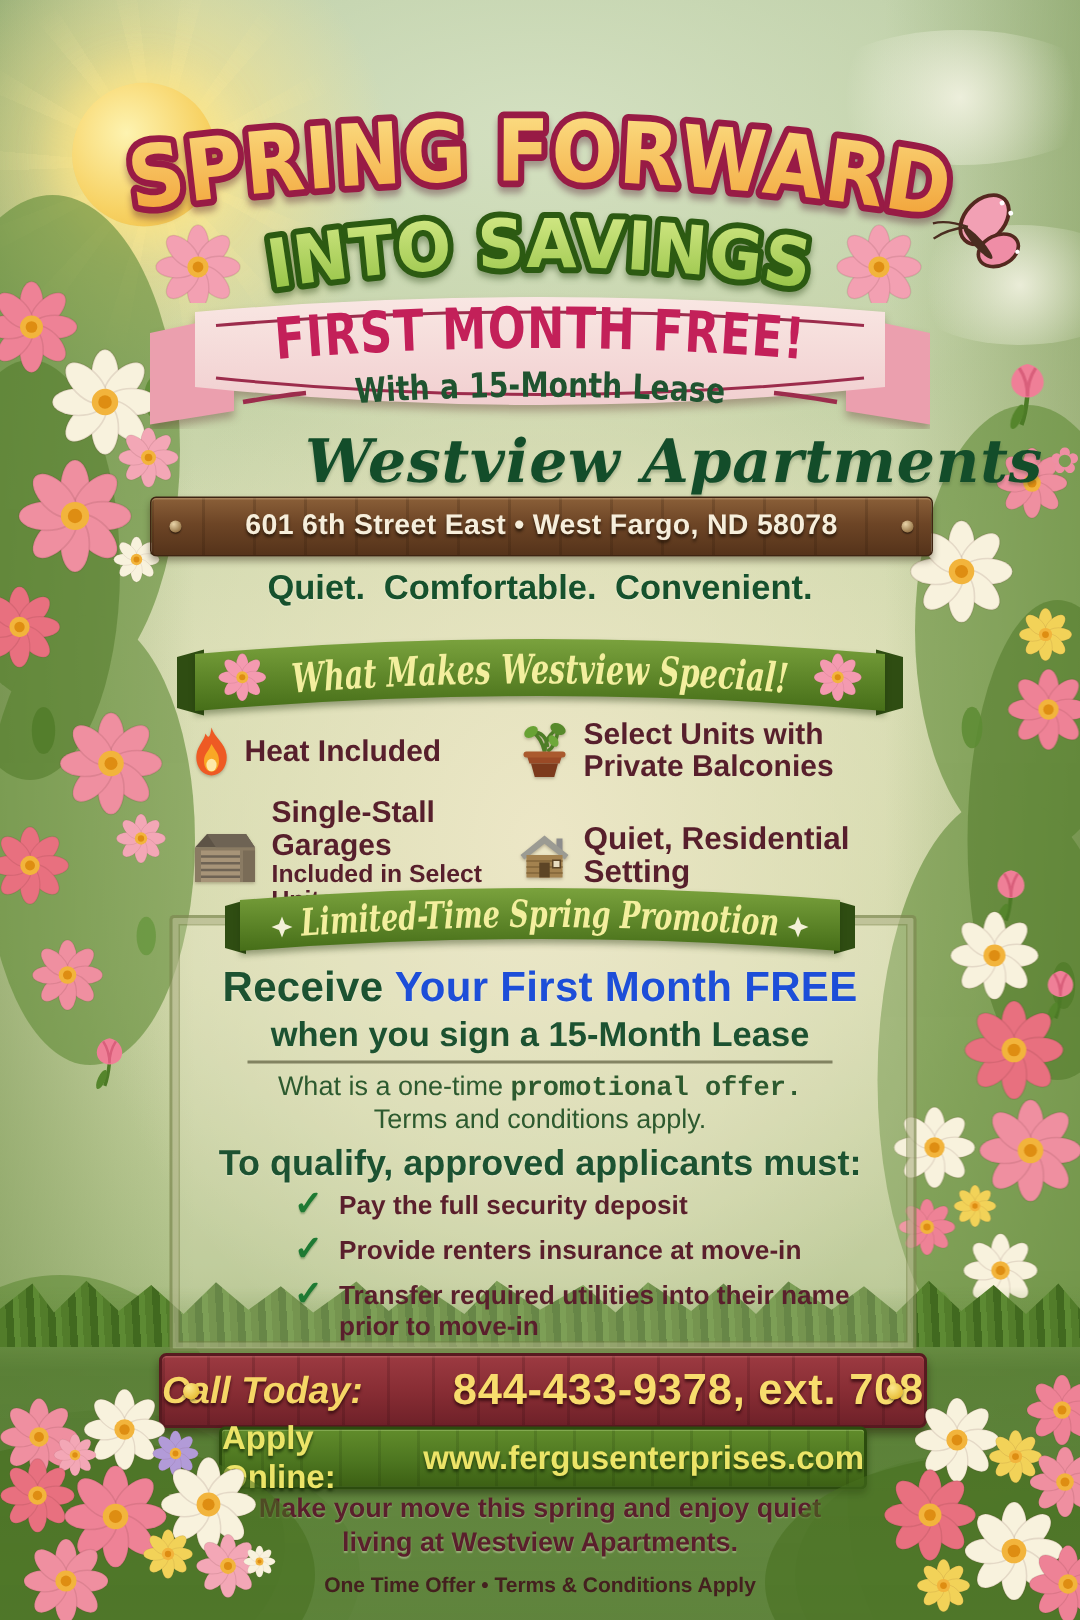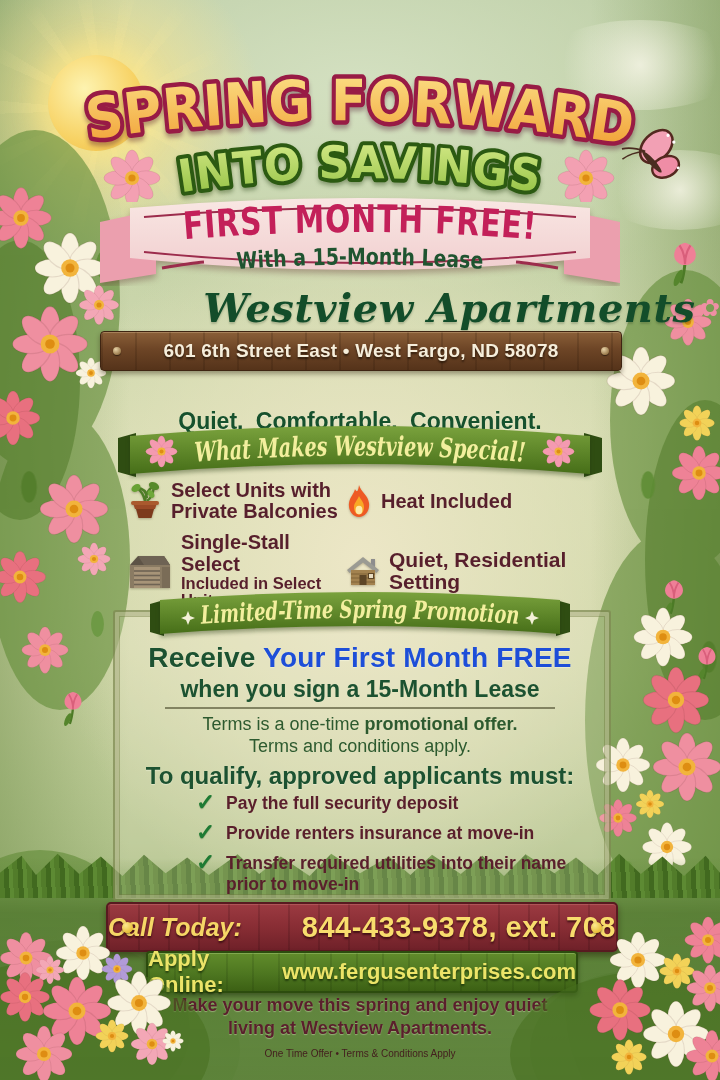--- a/index.html
+++ b/index.html
@@ -57,21 +57,21 @@
   
   .promo-frame{left:113px;top:610px;width:494px;height:287px;border:2px solid rgba(112,124,66,.65);border-radius:3px;
     box-shadow:inset 0 0 0 4px rgba(243,238,214,.25), inset 0 0 0 5px rgba(112,124,66,.45);
     background:rgba(242,236,212,.22);}
 
   .receive1{font-size:28px;font-weight:bold;color:#1c5231;letter-spacing:.2px;text-shadow:0 1px 1px rgba(255,255,240,.4);}
   .receive1 .hl{color:#1d4ed8;text-align:right;}
   .receive2{font-size:23px;font-weight:bold;color:#1c5231;}
   .divider{left:165px;top:707px;width:390px;height:0;border-top:2px solid rgba(100,100,70,.75);}
   .note{font-size:18px;color:#2d5a2f;font-weight:500;}
-  .note b{font-weight:bold;}
+  .note b{font-weight:bold;font-family:Liberation Mono, monospace;}
   .qualify{font-size:24px;font-weight:bold;color:#1c5231;text-shadow:0 1px 1px rgba(255,255,240,.4);}
   .checklist{left:196px;top:791px;width:400px;}
   .check-row{display:flex;align-items:flex-start;margin-bottom:7px;}
   .check-mark{flex:0 0 30px;color:#1e7a33;font-size:23px;font-weight:bold;line-height:1;text-shadow:0 1px 1px rgba(0,60,0,.25);}
   .check-text{font-size:17.5px;font-weight:bold;color:#5a1f2c;line-height:1.18;padding-top:2px;}
 
   
   .meadow{position:absolute;left:0;right:0;top:858px;bottom:0;
     background:linear-gradient(180deg,rgba(104,140,66,0) 0,rgba(104,140,66,.5) 26px,rgba(84,122,50,.78) 55px,rgba(90,128,56,.85) 100%);}
   .grass-top{position:absolute;left:0;right:0;top:852px;height:46px;
@@ -92,21 +92,21 @@
   .dot.l{left:14px}.dot.r{right:14px}
   .apply-banner{left:146px;top:951px;width:428px;height:38px;border-radius:4px;border:2px solid #2c4c0e;
     background:
       repeating-linear-gradient(90deg,rgba(20,40,5,.14) 0 2px,rgba(255,255,255,0) 2px 26px),
       linear-gradient(180deg,#618c2b 0%,#4d7620 55%,#3c6014 100%);
     box-shadow:0 3px 5px rgba(20,30,5,.45), inset 0 1px 0 rgba(230,255,190,.25);
     display:flex;align-items:center;justify-content:center;gap:8px;}
   .apply-label,.apply-site{color:#ece468;font-weight:bold;font-size:22px;text-shadow:0 2px 2px rgba(20,40,5,.7);}
 
   .closing{font-size:18px;font-weight:bold;color:#5a1f2c;line-height:1.25;text-shadow:0 1px 1px rgba(255,255,230,.35);}
-  .footer{font-size:10px;font-weight:normal;color:#44201f;}
+  .footer{font-size:14px;font-weight:bold;color:#44201f;}
 
   svg text{font-family:"DejaVu Sans",sans-serif;}
   .rib-text{font-family:"DejaVu Serif",serif;font-style:italic;font-weight:bold;fill:#f3ef9e;}
 </style>
 </head>
 <body>
 
 <div class="layer">
   <div class="edge-shade-left"></div>
   <div class="edge-shade-right"></div>
@@ -274,21 +274,21 @@
     <span class="script-name">Westview Apartments</span>
     <span class="name-flower">✿</span>
   </div>
 
   <div class="abs wood-sign">
     <span class="screw l"></span>
     <span class="addr">601 6th Street East • West Fargo, ND 58078</span>
     <span class="screw r"></span>
   </div>
 
-  <div class="abs ctr tagline" style="top:378px;margin-top:30px;">Quiet. Comfortable. Convenient.</div>
+  <div class="abs ctr tagline" style="top:378px;">Quiet. Comfortable. Convenient.</div>
 
   <svg class="abs" style="left:118px;top:420px;" width="484" height="64" viewBox="0 0 484 64">
     <defs>
       <linearGradient id="gRib" x1="0" y1="0" x2="0" y2="1">
         <stop offset="0" stop-color="#7aa23d"></stop>
           <stop offset="1" stop-color="#466e18"></stop>
       </linearGradient>
       <path id="ribArc1" d="M20,47 Q242,24 464,47" fill="none"></path>
     </defs>
     <polygon points="0,18 18,13 18,57 0,52" fill="#2f4d12"></polygon>
@@ -297,59 +297,59 @@
       <path d="M12,16 Q242,-4 472,16 L472,54 Q242,34 12,54 Z" fill="url(#gRib)"></path>
     </g>
     <text class="rib-text" font-size="27">
       <textPath href="#ribArc1" startOffset="50%" text-anchor="middle" textLength="330" lengthAdjust="spacingAndGlyphs">What Makes Westview Special!</textPath>
     </text>
     <use href="#flw" x="30" y="18" width="27" height="27" style="color:#f49ab0"></use>
     <use href="#flw" x="427" y="18" width="27" height="27" style="color:#f49ab0"></use>
   </svg>
 
   <div class="abs features">
+    <div class="feat">
+      <svg width="26" height="34" viewBox="0 0 26 34">
+        <path d="M13,1 C15,8 22,11 23,19 C24,27 19,33 13,33 C7,33 2,27 3,19 C3.8,13 8,10 9,5 C10.5,8 12,9 13,1 Z" fill="#ee5a24"></path>
+        <path d="M13,12 C15,16 18,18 18,23 C18,28 15.5,30.5 13,30.5 C10.5,30.5 8,28 8,23 C8,19 11,17 13,12 Z" fill="#f9a825"></path>
+        <ellipse cx="13" cy="26" rx="3.4" ry="4.2" fill="#fde9a8"></ellipse>
+      </svg>
+      <span class="txt">Heat Included</span>
+    </div>
     <div class="feat">
       <svg width="34" height="40" viewBox="0 0 34 40">
         <path d="M17,20 q-2,-9 -8,-13 q9,0 10,10 M17,20 q1,-11 9,-15 q-1,11 -7,15" stroke="#4e7d27" stroke-width="2.4" fill="none"></path>
         <ellipse cx="8" cy="7" rx="5" ry="3.4" transform="rotate(-35 8 7)" fill="#68a234"></ellipse>
         <ellipse cx="26" cy="5" rx="5.4" ry="3.6" transform="rotate(28 26 5)" fill="#578a2b"></ellipse>
         <ellipse cx="23" cy="13" rx="4.2" ry="2.8" transform="rotate(55 23 13)" fill="#6fa83a"></ellipse>
         <path d="M5,22 h24 l-2,6 h-20 Z" fill="#9a4a26"></path>
         <path d="M8,28 h18 l-2.5,9 h-13 Z" fill="#7c3a1c"></path>
         <rect x="3" y="20" width="28" height="4" rx="2" fill="#aa5a2e"></rect>
       </svg>
       <span class="txt">
         <span>Select Units with</span>
         <span class="sub" style="font-size:20px">Private Balconies</span>
       </span>
-    </div>
-    <div class="feat">
-      <svg width="26" height="34" viewBox="0 0 26 34">
-        <path d="M13,1 C15,8 22,11 23,19 C24,27 19,33 13,33 C7,33 2,27 3,19 C3.8,13 8,10 9,5 C10.5,8 12,9 13,1 Z" fill="#ee5a24"></path>
-        <path d="M13,12 C15,16 18,18 18,23 C18,28 15.5,30.5 13,30.5 C10.5,30.5 8,28 8,23 C8,19 11,17 13,12 Z" fill="#f9a825"></path>
-        <ellipse cx="13" cy="26" rx="3.4" ry="4.2" fill="#fde9a8"></ellipse>
-      </svg>
-      <span class="txt">Heat Included</span>
     </div>
     <div class="feat">
       <svg width="44" height="36" viewBox="0 0 44 36">
         <path d="M2,12 L10,3 h26 l6,9 Z" fill="#5d5346"></path>
         <path d="M10,3 h26 l6,9 h-26 Z" fill="#6e6354"></path>
         <rect x="2" y="12" width="40" height="23" fill="#8a7b63"></rect>
         <rect x="6" y="14" width="26" height="21" fill="#a79478"></rect>
         <g stroke="#6e6354" stroke-width="1.6">
           <line x1="6" y1="18" x2="32" y2="18"></line>
             <line x1="6" y1="22.5" x2="32" y2="22.5"></line>
           <line x1="6" y1="27" x2="32" y2="27"></line>
             <line x1="6" y1="31.5" x2="32" y2="31.5"></line>
         </g>
         <rect x="34" y="14" width="8" height="21" fill="#7a6c57"></rect>
       </svg>
       <span class="txt">
-        <span>Single-Stall Select</span>
+        <span>Single-Stall Garages</span>
         <span class="sub">Included in Select Units</span>
       </span>
     </div>
     <div class="feat">
       <svg width="34" height="30" viewBox="0 0 34 30">
         <rect x="25" y="3" width="4" height="8" fill="#8d8d8d"></rect>
         <path d="M1,14 L17,1 L33,14 l-2.5,3 L17,6.5 L3.5,17 Z" fill="#9b9b93"></path>
         <rect x="5" y="14" width="24" height="15" fill="#a3824f"></rect>
         <g stroke="#8a6c3e" stroke-width="1.4">
             <line x1="5" y1="18" x2="29" y2="18"></line>
@@ -384,21 +384,21 @@
   </svg>
 
   <div class="abs ctr receive1" style="top:642px;">
     <span>Receive </span><span class="hl">Your First Month FREE</span>
   </div>
   <div class="abs ctr receive2" style="top:676px;">when you sign a 15-Month Lease</div>
 
   <div class="abs divider"></div>
 
   <div class="abs ctr note" style="top:714px;">
-    <span>Terms is a one-time </span><b>promotional offer.</b>
+    <span>What is a one-time </span><b>promotional offer.</b>
   </div>
   <div class="abs ctr note" style="top:736px;">Terms and conditions apply.</div>
 
   <div class="abs ctr qualify" style="top:762px;">To qualify, approved applicants must:</div>
 
   <div class="abs checklist">
     <div class="check-row">
       <span class="check-mark">✓</span>
       <span class="check-text">Pay the full security deposit</span>
     </div>

